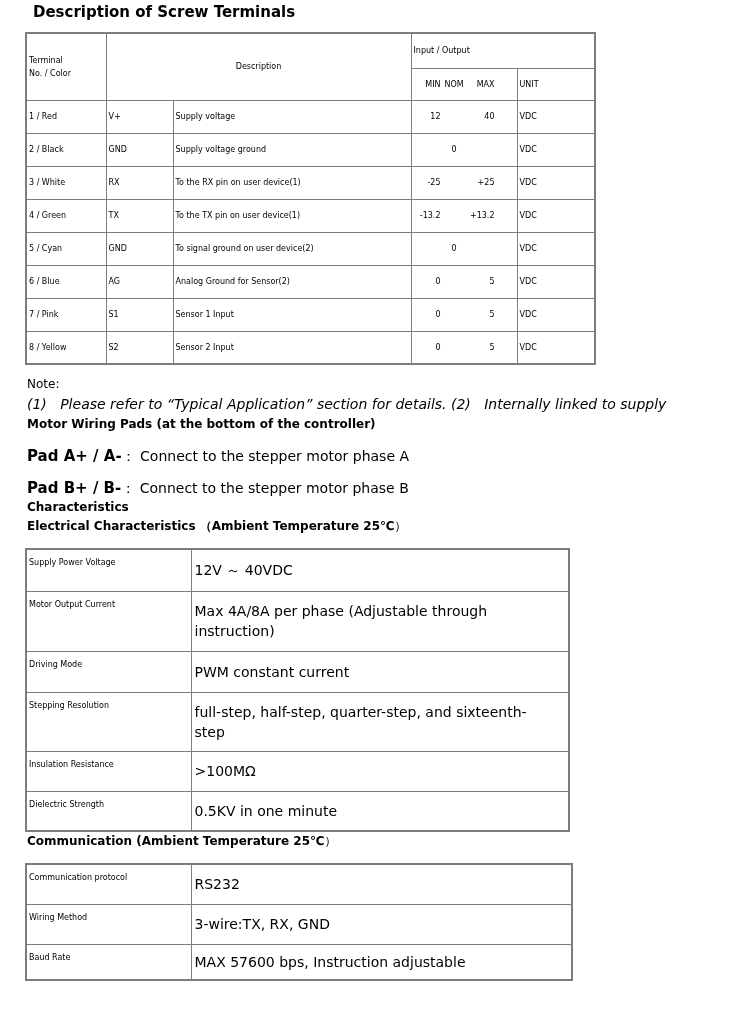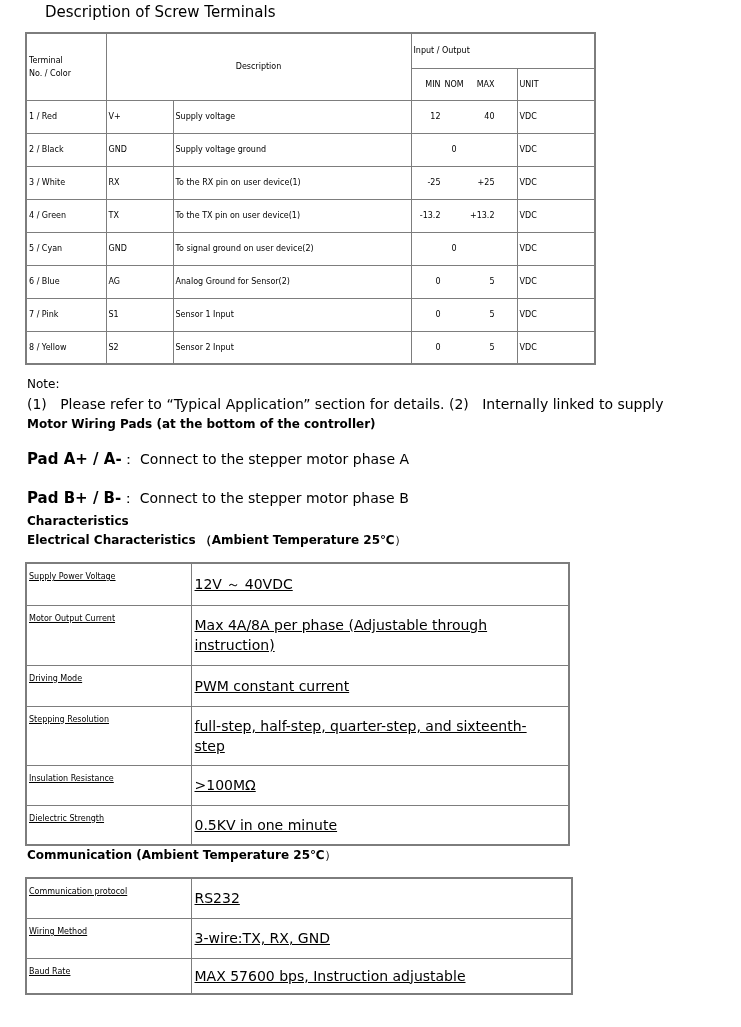--- a/index.html
+++ b/index.html
@@ -5,22 +5,22 @@
   * { box-sizing: border-box; }
   html, body { margin: 0; padding: 0; }
   body {
     width: 741px; height: 1027px; overflow: hidden;
     background: #ffffff; color: #000000;
     font-family: "DejaVu Sans", "Liberation Sans", sans-serif;
   }
   .content { padding: 3px 0 0 25px; width: 741px; }
 
   h1.heading {
-    font-size: 15px; font-weight: normal; line-height: 19px;
-    margin: 0 0 0 20px; padding: 0; white-space: nowrap;
+    font-size: 15px; font-weight: bold; line-height: 19px;
+    margin: 0 0 0 8px; padding: 0; white-space: nowrap;
   }
   .mt-title { margin-top: 3px; }
 
   
   table { border-collapse: collapse; table-layout: fixed; }
   table.doc { border: 2px solid #7d7d7d; }
   table.doc td { border: 1px solid #7d7d7d; padding: 1px 2px; overflow: hidden; }
 
   
   table.t1 { width: 569px; margin-top: 10px; font-size: 8px; }
@@ -30,32 +30,32 @@
   tr.dr { height: 33px; }
   td.c-term { vertical-align: top; padding-top: 7px; white-space: pre-line; line-height: 13px; margin-top: 28px; }
   td.c-desc { text-align: center; vertical-align: middle; }
   .mmm { display: flex; width: 100%; }
   .mmm .min { flex: 1; text-align: right; }
   .mmm .nom { flex: 1; text-align: center; }
   .mmm .max { flex: 1; text-align: right; padding-right: 20px; }
 
   
   .note-label { font-size: 12px; line-height: 20px; margin: 9px 0 0 2px; }
-  .note-line  { font-size: 14px; line-height: 21px; margin: 0 0 0 2px; white-space: pre; }
+  .note-line  { font-size: 14px; line-height: 21px; margin: 0 0 0 2px; white-space: pre; font-style: italic; }
   h2.heading  { font-size: 12px; font-weight: bold; line-height: 19px; margin: 0 0 0 2px; white-space: nowrap; }
   h2 .tail    { font-weight: normal; }
   .mt-motor { margin-top: 15px; }
-  .pad-line { font-size: 14px; line-height: 27px; margin: 12px 0 0 2px; white-space: pre; }
+  .pad-line { font-size: 14px; line-height: 20px; margin: 12px 0 0 2px; white-space: pre; }
   .pad-line b { font-size: 15px; }
   .mt-chars { margin-top: 11px; }
   .mt-elec  { margin-top: 12px; }
   .mt-comm  { margin-top: 11px; }
 
   
-  table.spec { margin-top: 12px; text-decoration: underline; }
+  table.spec { margin-top: 12px; }
   table.t2 { width: 543px; }
   table.t3 { width: 546px; }
   table.spec td.lbl {
     font-size: 8px; vertical-align: top; padding: 8px 2px 2px 2px;
   }
   table.spec td.val {
     font-size: 14px; vertical-align: middle; padding: 2px 4px 2px 3px;
     white-space: pre-wrap; line-height: 20px;
   }
 </style>

